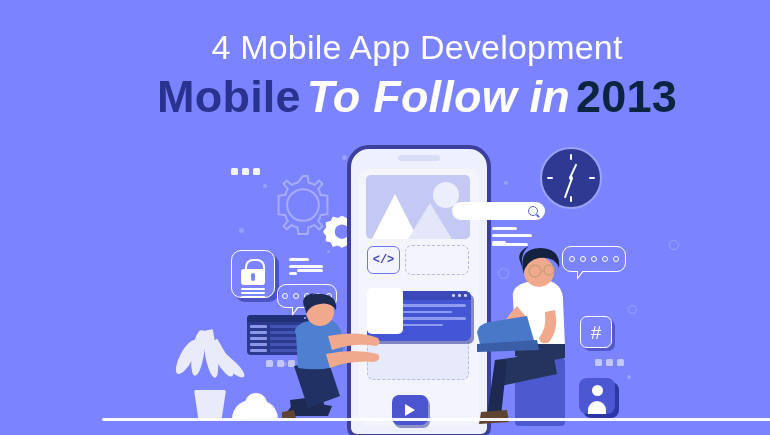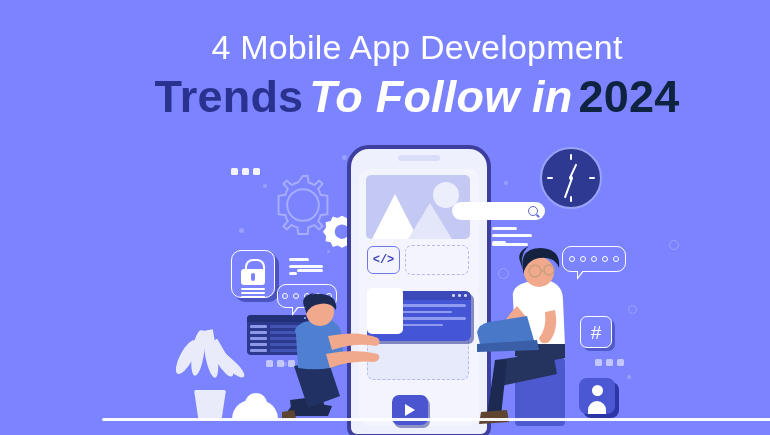--- a/index.html
+++ b/index.html
@@ -275,21 +275,21 @@
   <span class="deco-ring" style="left:466px;top:268px;width:9px;height:9px;"></span>
   <span class="deco-ring" style="left:596px;top:305px;width:7px;height:7px;"></span>
   <span class="deco-ring" style="left:441px;top:373px;width:8px;height:8px;"></span>
   <span class="deco-ring" style="left:637px;top:240px;width:8px;height:8px;"></span>
   <span class="deco-dot" style="left:595px;top:375px;width:4px;height:4px;"></span>
   <span class="deco-dot" style="left:251px;top:362px;width:4px;height:4px;"></span>
   <span class="deco-ring" style="left:277px;top:349px;width:14px;height:14px;opacity:.5;"></span>
 
   <div class="headline">
     <p class="hl-line1">4 Mobile App Development</p>
-    <p class="hl-line2"><span class="w-trends">Trends</span><span class="w-mid">To Follow in</span><span class="w-year">2024</span></p>
+    <p class="hl-line2"><span class="w-trends">Mobile</span><span class="w-mid">To Follow in</span><span class="w-year">2013</span></p>
   </div>
 
   <div class="dots3" style="left:199px;top:168px;">
     <i></i>
       <i></i>
       <i></i>
   </div>
 
   <svg class="gear-big" viewBox="0 0 100 100">
     <g fill="none" stroke="#a6adfb" stroke-width="3">

